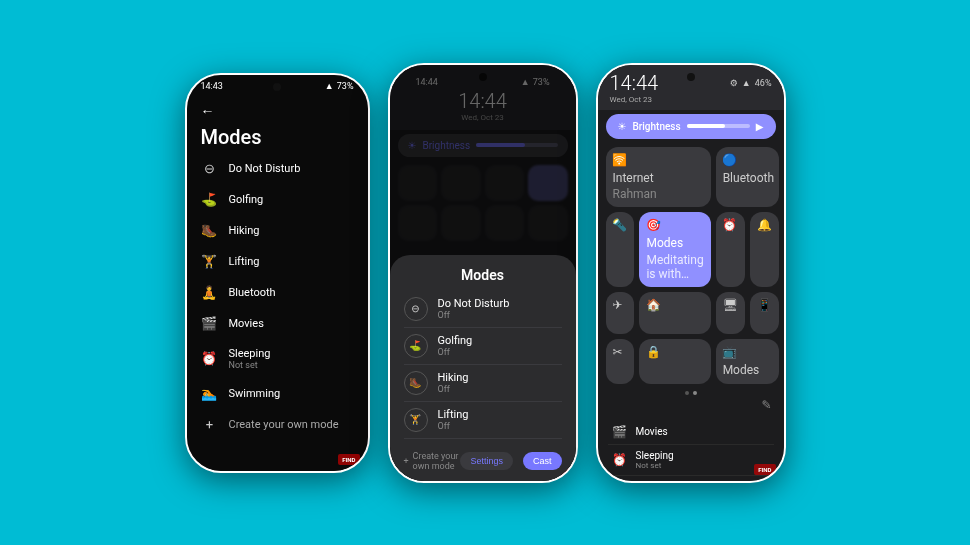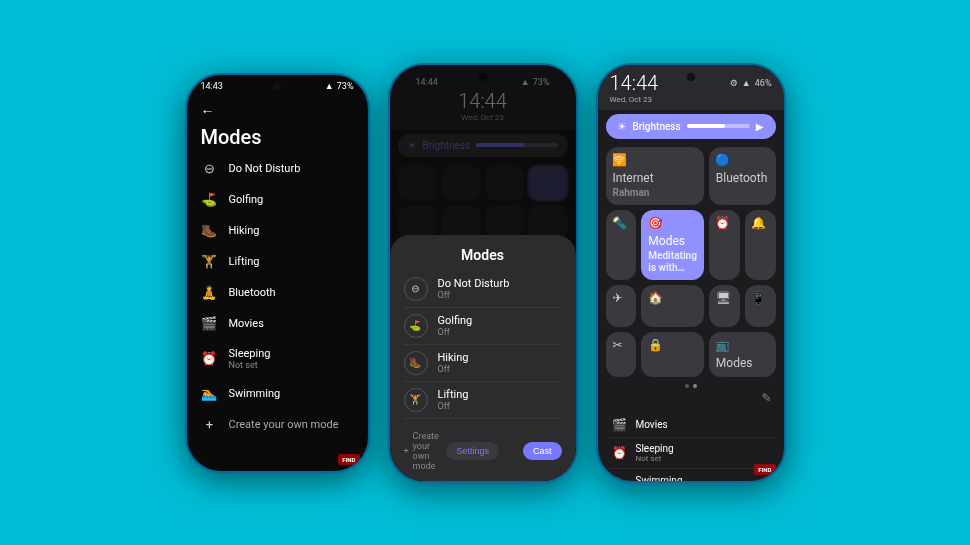--- a/index.html
+++ b/index.html
@@ -12,21 +12,21 @@
       justify-content: center;
       gap: 18px;
       font-family: 'Roboto', Arial, sans-serif;
       overflow: hidden;
     }
 
     
     .phone {
       background: #1a1a1a;
       border-radius: 36px;
-      border: 2px solid #0369a1;
+      border: 2px solid #ffffff;
       box-shadow: 0 8px 32px rgba(0,0,0,0.5), inset 0 0 0 1px #444;
       position: relative;
       overflow: hidden;
     }
     .phone-1 { width: 185px; height: 400px; }
     .phone-2 { width: 190px; height: 420px; }
     .phone-3 { width: 190px; height: 420px; }
 
     
     .status-bar {
@@ -203,21 +203,21 @@
       padding: 6px 7px;
       min-height: 42px;
       gap: 2px;
     }
     .qs3-tile.active { background: #9090ff; }
     .qs3-tile.active .qs3-tile-label { color: #fff; }
     .qs3-tile.active .qs3-tile-sub { color: rgba(255,255,255,0.8); }
     .qs3-tile-icon { font-size: 12px; color: #ccc; margin-bottom: 2px; }
     .qs3-tile.active .qs3-tile-icon { color: #fff; }
     .qs3-tile-label { color: #ccc; font-size: 12px; line-height: 1.2; }
-    .qs3-tile-sub { color: #888; font-size: 10px; line-height: 1.2; font-weight: bold; }
+    .qs3-tile-sub { color: #888; font-size: 12px; line-height: 1.2; }
 
     .qs3-divider { height: 1px; background: #333; margin: 2px 8px; }
     .qs3-dot-row { display: flex; justify-content: center; gap: 4px; padding: 3px; }
     .qs3-dot { width: 4px; height: 4px; border-radius: 50%; background: #555; }
     .qs3-dot.active { background: #888; }
     .qs3-edit { text-align: right; padding: 0 12px 2px; color: #888; font-size: 12px; }
 
     .qs3-modes-list { padding: 2px 10px; flex: 1; }
     .qs3-mode-row {
       display: flex;
@@ -383,21 +383,21 @@
             <div class="modal-mode-name">Lifting</div>
             <div class="modal-mode-status">Off</div>
           </div>
         </div>
 
         <div class="modal-footer">
           <div class="modal-create">
             <span>+</span>
             <span>Create your own mode</span>
           </div>
-          <div style="display:flex;gap:24px;">
+          <div style="display:flex;gap:10px;">
             <button class="modal-settings-btn">Settings</button>
             <button class="modal-done-btn">Cast</button>
           </div>
         </div>
       </div>
     </div>
   </div>
   <div class="aa-watermark">ANDROID AUTHORITY</div>
   <div class="watermark">FIND</div>
 </div>

